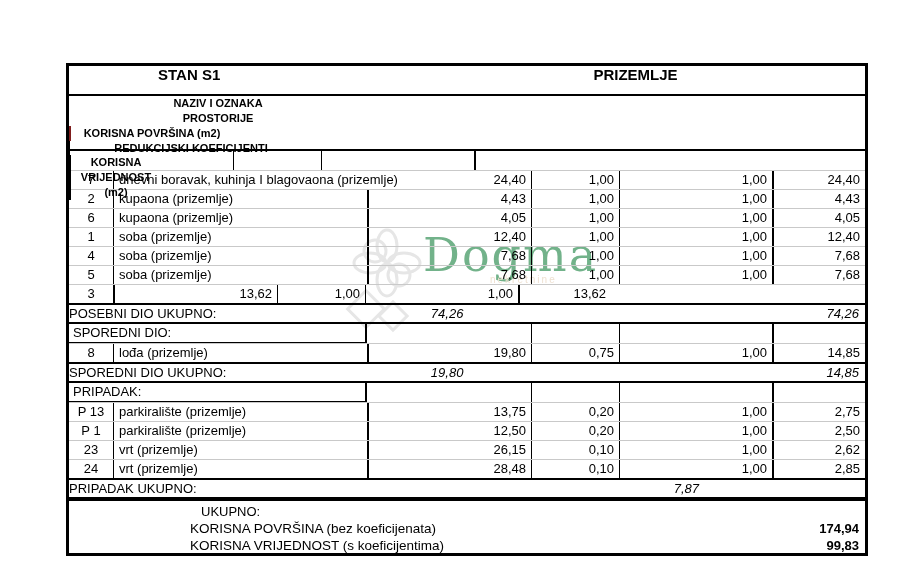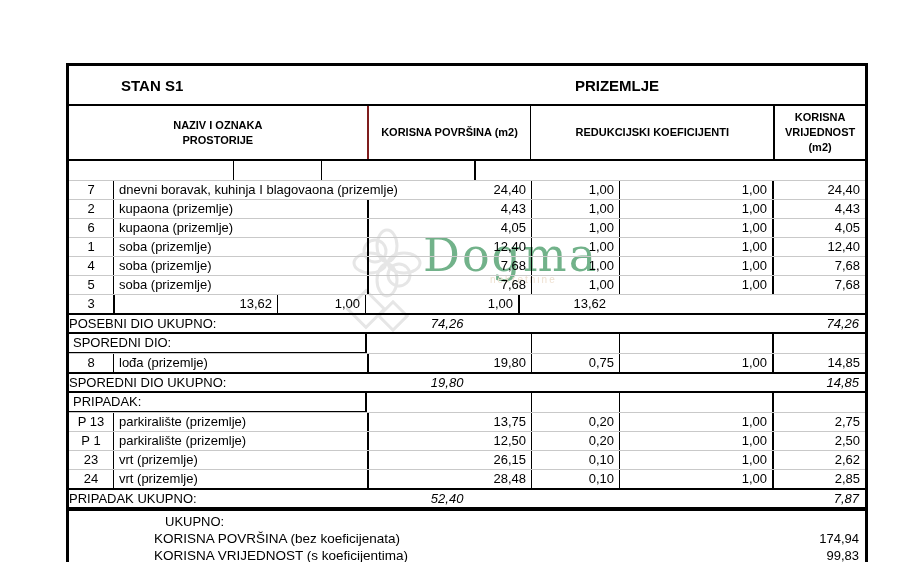--- a/index.html
+++ b/index.html
@@ -13,26 +13,26 @@
             font-size:46px;color:#15803d;letter-spacing:2px;filter:blur(.4px);}
   #wm-tagline{position:absolute;left:155px;top:56px;font-size:10px;letter-spacing:2px;
               color:#e2cbb0;filter:blur(.6px);}
 
   
   #table{position:absolute;left:66px;top:63px;width:802px;border:3px solid #000;background:transparent;}
 
   .row{display:flex;width:100%;}
 
   
-  #title-row{height:40px;border-bottom:2px solid #000;align-items:center;font-weight:bold;font-size:15px;}
+  #title-row{height:30px;border-bottom:2px solid #000;align-items:flex-start;font-weight:bold;font-size:15px;padding-left:37px;}
   #title-left{width:300px;padding-left:52px;}
   #title-right{flex:1;text-align:center;}
 
   
-  #header-row{height:55px;border-bottom:2px solid #000;font-weight:bold;font-size:11px;text-align:center;}
+  #header-row{height:55px;border-bottom:2px solid #000;font-weight:bold;font-size:11px;text-align:center;flex-direction:column;}
   .hcell{display:flex;flex-direction:column;justify-content:center;align-items:center;line-height:1.35;}
   #h-name{width:298px;}
   #h-area{width:164px;border-left:2px solid #7f1d1d;}
   #h-koef{width:243px;border-left:1.5px solid #000;}
   #h-val {width:92px;border-left:2px solid #000;padding:0 6px;}
 
   
   .sec-row{height:19px;font-size:13px;}
   .sec-label{width:298px;border-right:2px solid #000;border-bottom:1.5px solid #000;
              padding-left:4px;line-height:17px;}
@@ -53,24 +53,24 @@
 
   
   .total-row{height:21px;border-top:2px solid #000;border-bottom:2px solid #000;font-size:13px;}
   .t-label{width:298px;text-align:left;line-height:17px;}
   .t-area {width:166px;text-align:center;font-style:italic;line-height:17px;}
   .t-spacer{width:243px;}
   .t-val  {width:95px;text-align:right;padding-right:6px;font-style:italic;line-height:17px;}
 
   
   #grand{border-top:2px solid #000;height:54px;font-size:13px;padding-top:2px;}
-  .g-line{display:flex;line-height:17px;}
+  .g-line{display:flex;line-height:17px;margin-left:36px;}
   #g-title{padding-left:96px;}
   .g-label{padding-left:85px;flex:1;font-size:13.5px;}
-  .g-val{width:120px;text-align:right;padding-right:6px;font-weight:normal;}
+  .g-val{width:120px;text-align:right;padding-right:6px;font-weight:bold;}
 </style>
 </head>
 <body>
 
 <div id="stage">
 
   <div id="watermark">
     <svg width="260" height="120" viewBox="0 0 260 120">
       <g stroke="#d6d6d6" stroke-width="3" fill="none">
         <ellipse cx="52" cy="28" rx="10" ry="16"></ellipse>
@@ -227,21 +227,20 @@
         <div class="row data-row">
     <div class="cell c-id">24</div>
     <div class="cell c-name">vrt (prizemlje)</div>
     <div class="cell c-area num">28,48</div>
     <div class="cell c-k1 num">0,10</div>
     <div class="cell c-k2 num">1,00</div>
     <div class="cell c-val num">2,85</div>
   </div>
         <div class="row total-row">
     <div class="t-label">PRIPADAK UKUPNO:</div>
-    <div class="t-area">52,40</div>
     <div class="t-spacer"></div>
     <div class="t-val">7,87</div>
   </div>
       </div>
 
     <div id="grand">
       <div class="g-line">
         <div id="g-title">UKUPNO:</div>
       </div>
       <div class="g-line">

